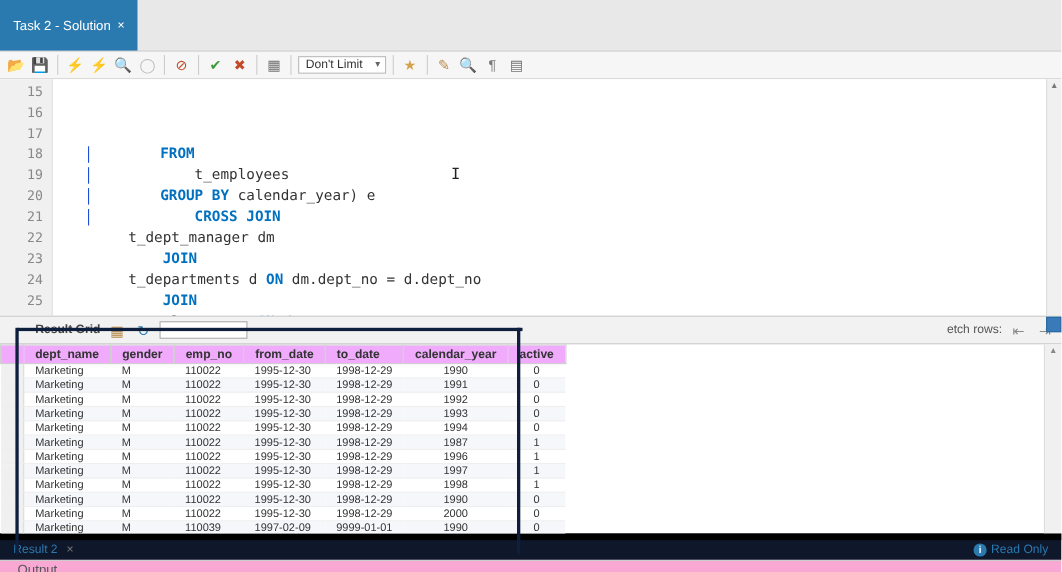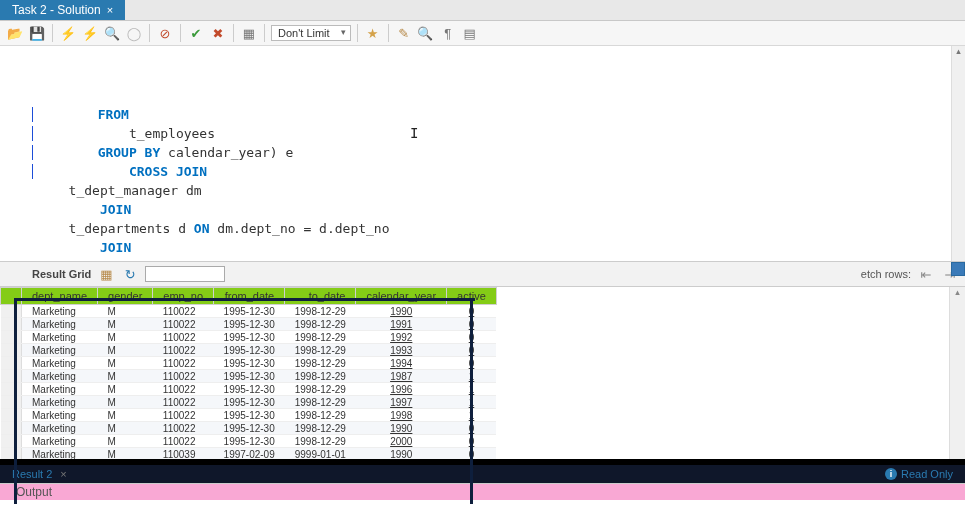--- a/index.html
+++ b/index.html
@@ -1,18 +1,18 @@
 <!DOCTYPE html>
 <html><head>
 <meta charset="utf-8">
 <style>
 * { box-sizing: border-box; margin: 0; padding: 0; }
 body { font-family: "Segoe UI", Tahoma, sans-serif; font-size: 12px; background: #fff; width: 965px; height: 520px; overflow: hidden; color: #333; }
 .tab-bar { display: flex; background: #e8e8e8; border-bottom: 1px solid #c8c8c8; }
-.tab { background: #2a7ab0; color: #fff; padding: 3px 12px; font-size: 12px; display: flex; align-items: center; gap: 6px; }
+.tab { background: #2a7ab0; color: #fff; padding: 16px 12px; font-size: 12px; display: flex; align-items: center; gap: 6px; }
 .tab-close { font-size: 11px; cursor: pointer; }
 .toolbar { display: flex; align-items: center; gap: 4px; padding: 3px 6px; background: #f6f6f6; border-bottom: 1px solid #d8d8d8; }
 .ticon { width: 18px; height: 18px; display: flex; align-items: center; justify-content: center; border-radius: 2px; font-size: 13px; }
 .tsep { width: 1px; height: 18px; background: #ccc; margin: 0 2px; }
 .tdropdown { background: #fff; border: 1px solid #bbb; padding: 1px 20px 1px 6px; font-size: 11px; position: relative; }
 .tdropdown::after { content: "▾"; position: absolute; right: 4px; font-size: 9px; color: #666; }
 .editor { display: flex; height: 215px; background: #fff; position: relative; }
 .gutter { width: 48px; background: #f0f0f0; border-right: 1px solid #e0e0e0; text-align: right; color: #888; font-family: Consolas, monospace; font-size: 12px; line-height: 19px; padding-top: 2px; }
 .gutter div { padding-right: 8px; }
 .code { flex: 1; font-family: Consolas, monospace; font-size: 13px; line-height: 19px; padding: 2px 6px; white-space: pre; overflow: hidden; }
@@ -23,24 +23,24 @@
 .editor-scroll::before { content: "▴"; display: block; text-align: center; font-size: 9px; color: #777; }
 .panel-bar { display: flex; align-items: center; background: #f2f2f2; border-top: 1px solid #ccc; border-bottom: 1px solid #ccc; padding: 3px 6px; gap: 6px; font-size: 11px; position: relative; }
 .panel-bar .label { font-weight: 600; color: #444; padding-left: 26px; }
 .panel-bar .spacer { flex: 1; }
 .anno { position: absolute; border: 3px solid #0e1f3d; pointer-events: none; }
 .anno-top { left: 16px; right: 490px; top: 298px; height: 0; border-bottom: 0; border-left: 0; border-right: 0; }
 .anno-left { left: 14px; top: 298px; bottom: 16px; width: 0; border-right: 0; border-top: 0; border-bottom: 0; }
 .anno-right { left: 470px; top: 298px; bottom: 16px; width: 0; border-left: 0; border-top: 0; border-bottom: 0; }
 .grid-wrap { height: 172px; overflow: hidden; position: relative; }
 .grid { border-collapse: collapse; font-size: 11px; }
-.grid th { background: #84cc16; border: 1px solid #d0d0d0; padding: 2px 10px; font-weight: 400; text-align: right; color: #333; }
+.grid th { background: #f0abfc; border: 1px solid #d0d0d0; padding: 2px 10px; font-weight: 700; text-align: left; color: #333; }
 .grid td { border-bottom: 1px solid #eee; padding: 0 10px; height: 13px; font-size: 10px; color: #333; }
 .grid tr.odd td { background: #f5f7fa; }
-.grid td.num { text-align: center; text-decoration: underline; }
+.grid td.num { text-align: center; }
 .grid-right-strip { position: absolute; right: 0; top: 0; bottom: 0; width: 16px; background: #f0f0f0; border-left: 1px solid #ddd; }
 .grid-right-strip::before { content: "▴"; display: block; text-align: center; font-size: 9px; color: #888; }
 .side-btn { position: absolute; right: 0; top: 0; width: 14px; height: 14px; background: #3a7ab8; border: 1px solid #2a6aa0; }
 .result-tabs { display: flex; align-items: center; border-top: 6px solid #000000; background: #0f172a; padding: 2px 6px; font-size: 11px; }
 .result-tabs .rtab { color: #2a7ab0; padding: 1px 6px; }
 .result-tabs .rtab-close { color: #777; margin-left: 2px; }
 .result-tabs .spacer { flex: 1; }
 .readonly { color: #2a7ab0; display: flex; align-items: center; gap: 4px; margin-right: 6px; }
 .readonly .info { display: inline-flex; width: 12px; height: 12px; border-radius: 50%; background: #2a7ab0; color: #fff; align-items: center; justify-content: center; font-size: 9px; font-weight: bold; }
 .output-bar { background: #f9a8d4; border-top: 1px solid #ccc; padding: 1px 16px; font-size: 12px; color: #555; }
@@ -76,20 +76,33 @@
   <span class="tsep"></span>
   <span class="ticon" style="color:#d4a24a">★</span>
   <span class="tsep"></span>
   <span class="ticon" style="color:#b78a4a">✎</span>
   <span class="ticon" style="color:#888">🔍</span>
   <span class="ticon" style="color:#777">¶</span>
   <span class="ticon" style="color:#777">▤</span>
 </div>
 
 <div class="editor">
+  <div class="gutter" id="gutter">
+      <div>15</div>
+      <div>16</div>
+      <div>17</div>
+      <div>18</div>
+      <div>19</div>
+      <div>20</div>
+      <div>21</div>
+      <div>22</div>
+      <div>23</div>
+      <div>24</div>
+      <div>25</div>
+    </div>
   <div class="code" id="code">
     <span class="cursor">𝙸</span>
   <span class="line"><span class="brkt">        <span class="kw">FROM</span></span></span><span class="line"><span class="brkt">            t_employees</span></span><span class="line"><span class="brkt">        <span class="kw">GROUP BY</span> calendar_year) e</span></span><span class="line"><span class="brkt">            <span class="kw">CROSS JOIN</span></span></span><span class="line">        t_dept_manager dm</span><span class="line">            <span class="kw">JOIN</span></span><span class="line">        t_departments d <span class="kw">ON</span> dm.dept_no = d.dept_no</span><span class="line">            <span class="kw">JOIN</span></span><span class="line">        t_employees ee <span class="kw">ON</span> dm.emp_no = ee.emp_no</span></div>
   <div class="editor-scroll"></div>
 </div>
 
 <div class="panel-bar">
   <span class="label">Result Grid</span>
   <span class="ticon" style="color:#b78a4a">▦</span>
   <span class="ticon" style="color:#2a7ab0">↻</span>

